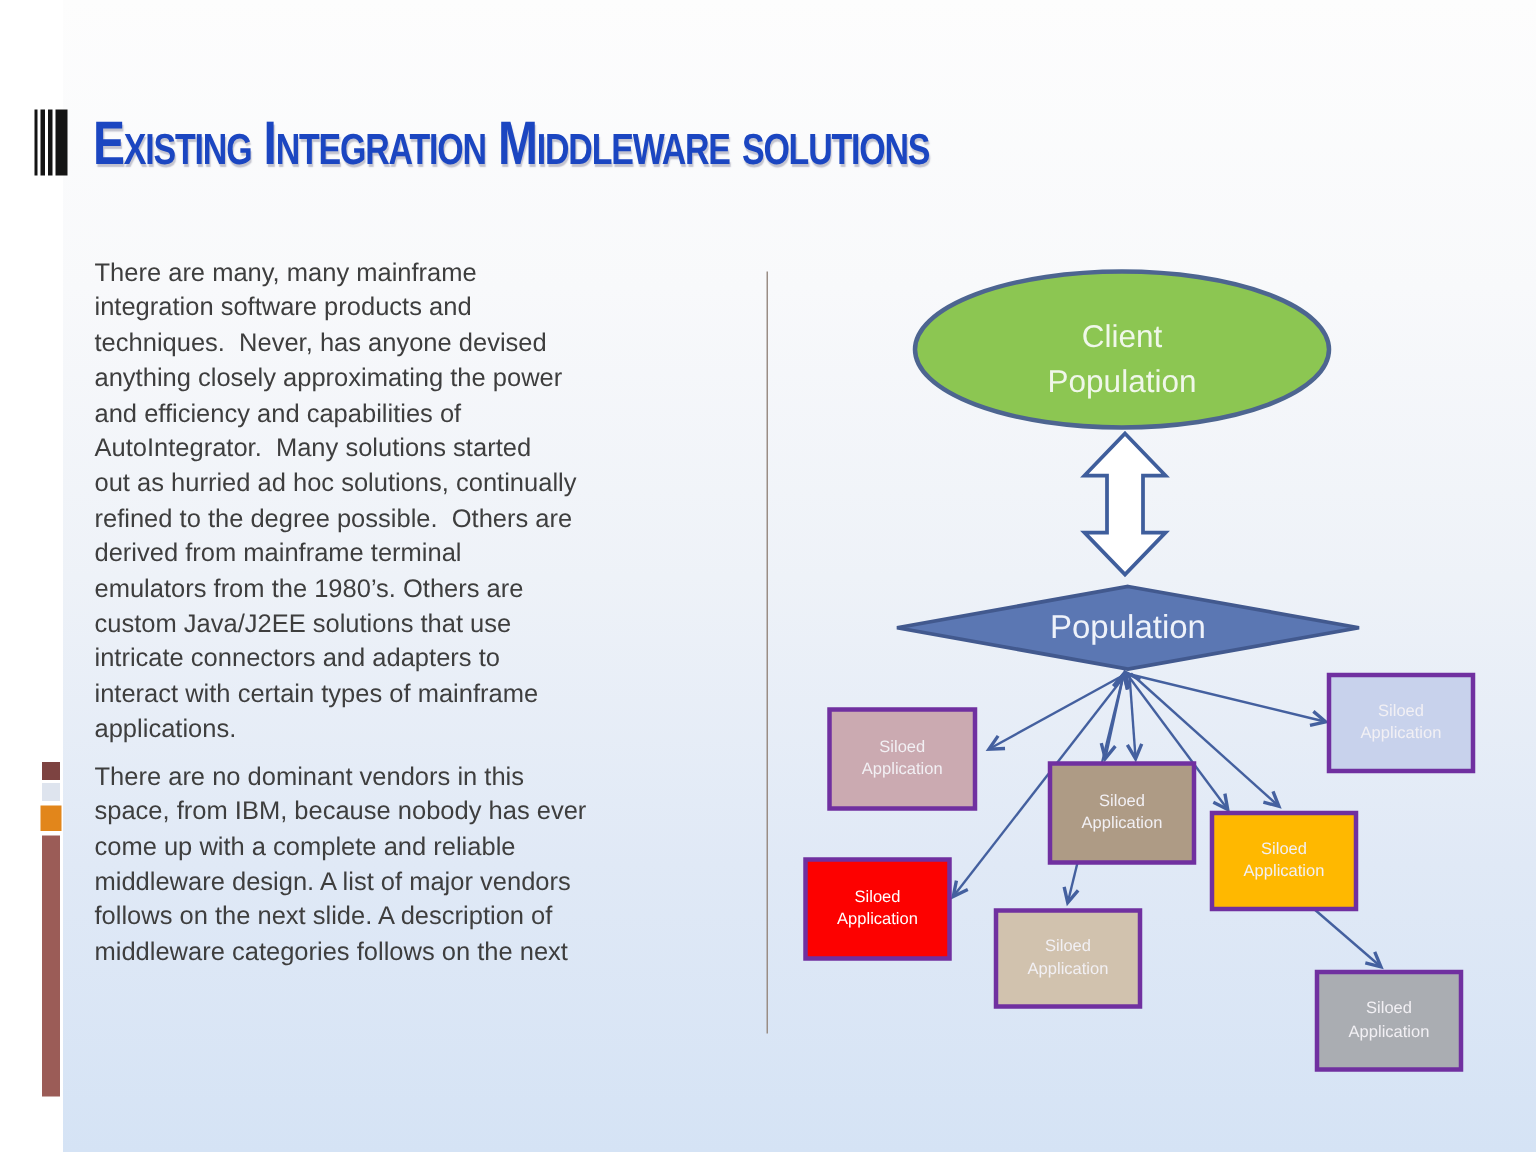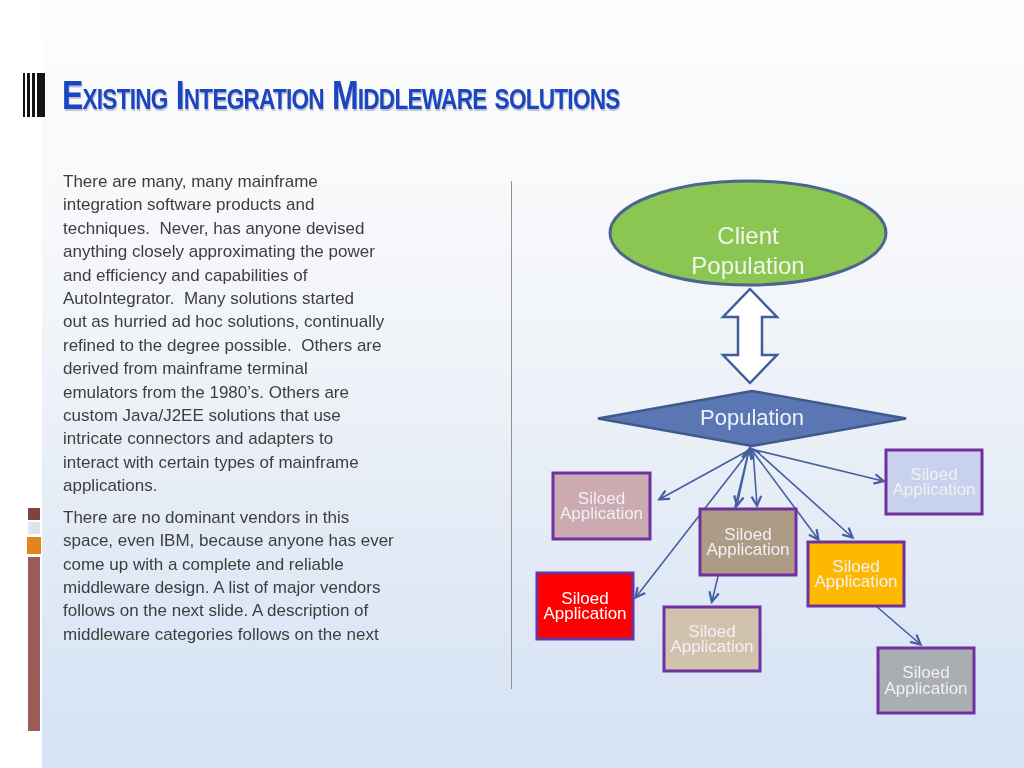--- a/index.html
+++ b/index.html
@@ -37,23 +37,23 @@
   .accent .bar{position:absolute;left:28px;top:557px;width:12px;height:174px;background:#9b5c57;}
   
   .divider{position:absolute;left:511px;top:181px;width:1px;height:508px;background:#9a8d85;}
   
   .diagram-svg{position:absolute;left:0;top:0;width:1024px;height:768px;}
   .connector{stroke:#44609f;stroke-width:1.6;fill:none;}
   .app-box{stroke:#7030a0;stroke-width:3;}
   
   .node-label{position:absolute;display:flex;align-items:center;justify-content:center;
     text-align:center;white-space:pre-line;color:#f2f0f4;pointer-events:none;}
-  .client-label{left:648px;top:221px;width:200px;height:60px;font-size:24px;line-height:30px;color:#f0f7ea;text-align:center;}
+  .client-label{left:648px;top:210px;width:200px;height:60px;font-size:21px;line-height:30px;color:#f0f7ea;text-align:center;}
   .mw-label{left:652px;top:404px;width:200px;height:28px;font-size:22px;color:#eef2fa;}
-  .box-label{font-size:17px;line-height:15.5px;}
+  .box-label{font-size:11px;line-height:15.5px;}
   .lbl-pink{left:553px;top:473px;width:97px;height:66px;}
   .lbl-lightblue{left:886px;top:450px;width:96px;height:64px;}
   .lbl-tan{left:700px;top:509px;width:96px;height:66px;}
   .lbl-orange{left:808px;top:542px;width:96px;height:64px;}
   .lbl-red{left:537px;top:573px;width:96px;height:66px;color:#ffffff;}
   .lbl-lighttan{left:664px;top:607px;width:96px;height:64px;}
   .lbl-gray{left:878px;top:648px;width:96px;height:65px;}
 </style>
 </head>
 <body>
@@ -82,21 +82,21 @@
 AutoIntegrator.  Many solutions started
 out as hurried ad hoc solutions, continually
 refined to the degree possible.  Others are
 derived from mainframe terminal
 emulators from the 1980’s. Others are
 custom Java/J2EE solutions that use
 intricate connectors and adapters to
 interact with certain types of mainframe
 applications.</p>
     <p>There are no dominant vendors in this
-space, even IBM, because anyone has ever
+space, from IBM, because nobody has ever
 come up with a complete and reliable
 middleware design. A list of major vendors
 follows on the next slide. A description of
 middleware categories follows on the next</p>
   </div>
 
   <div class="accent">
     <div class="sq1"></div>
     <div class="sq2"></div>
     <div class="sq3"></div>

